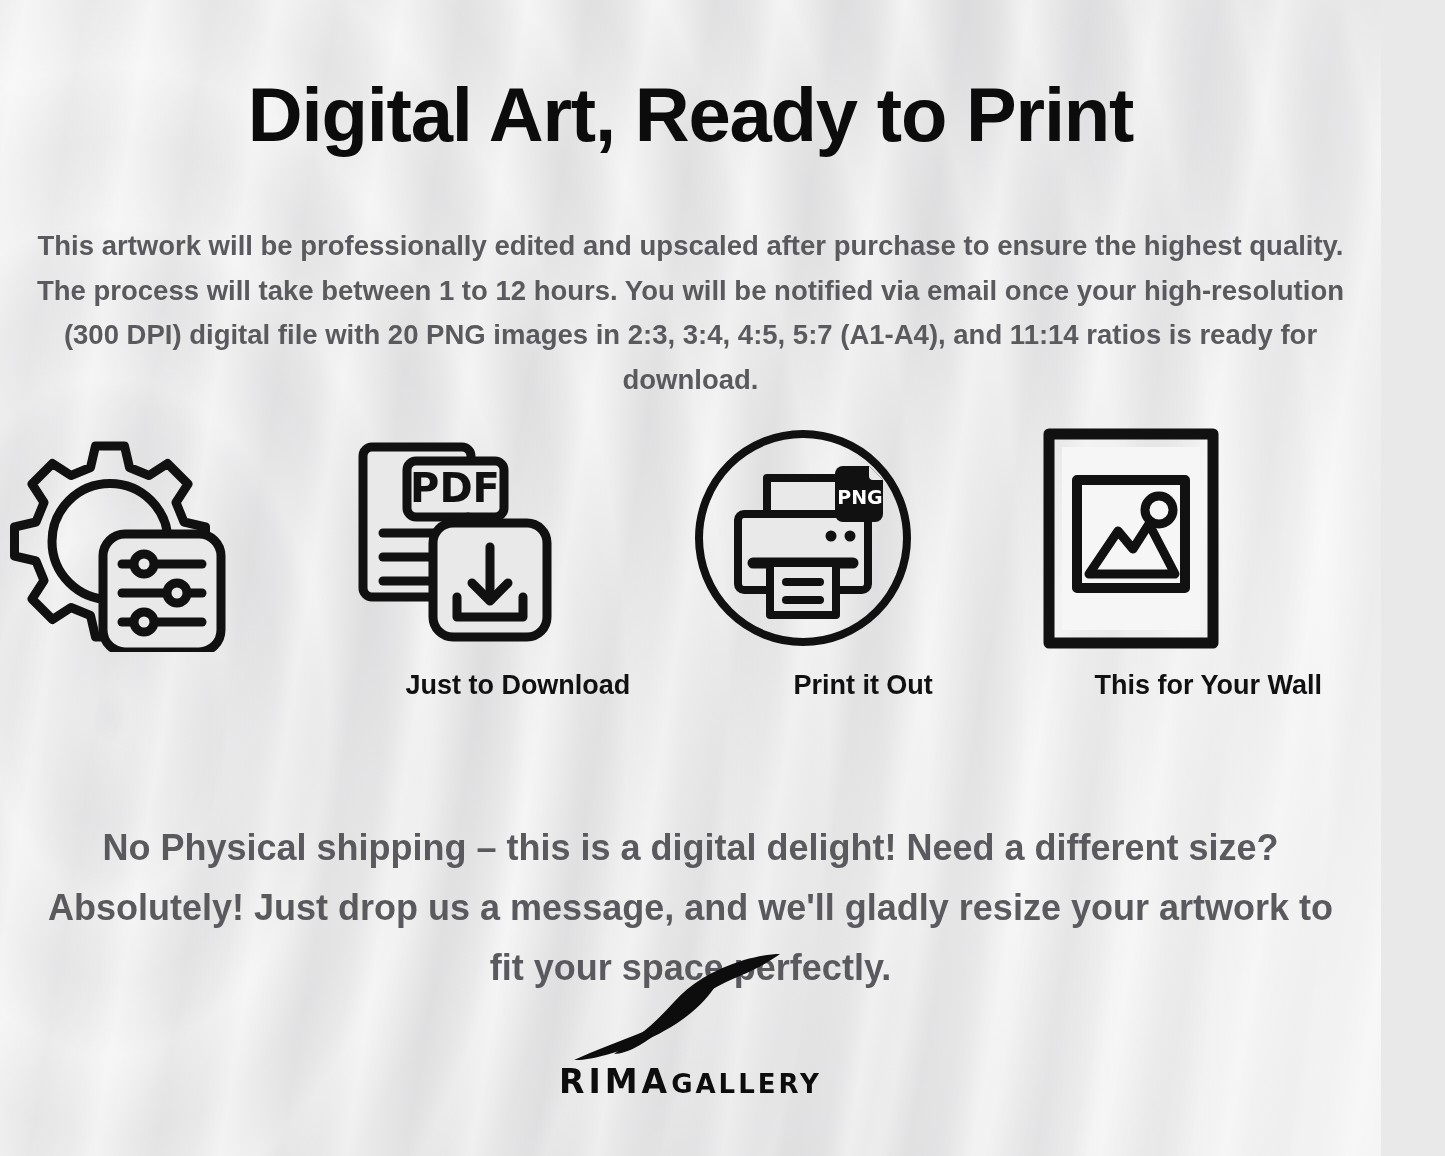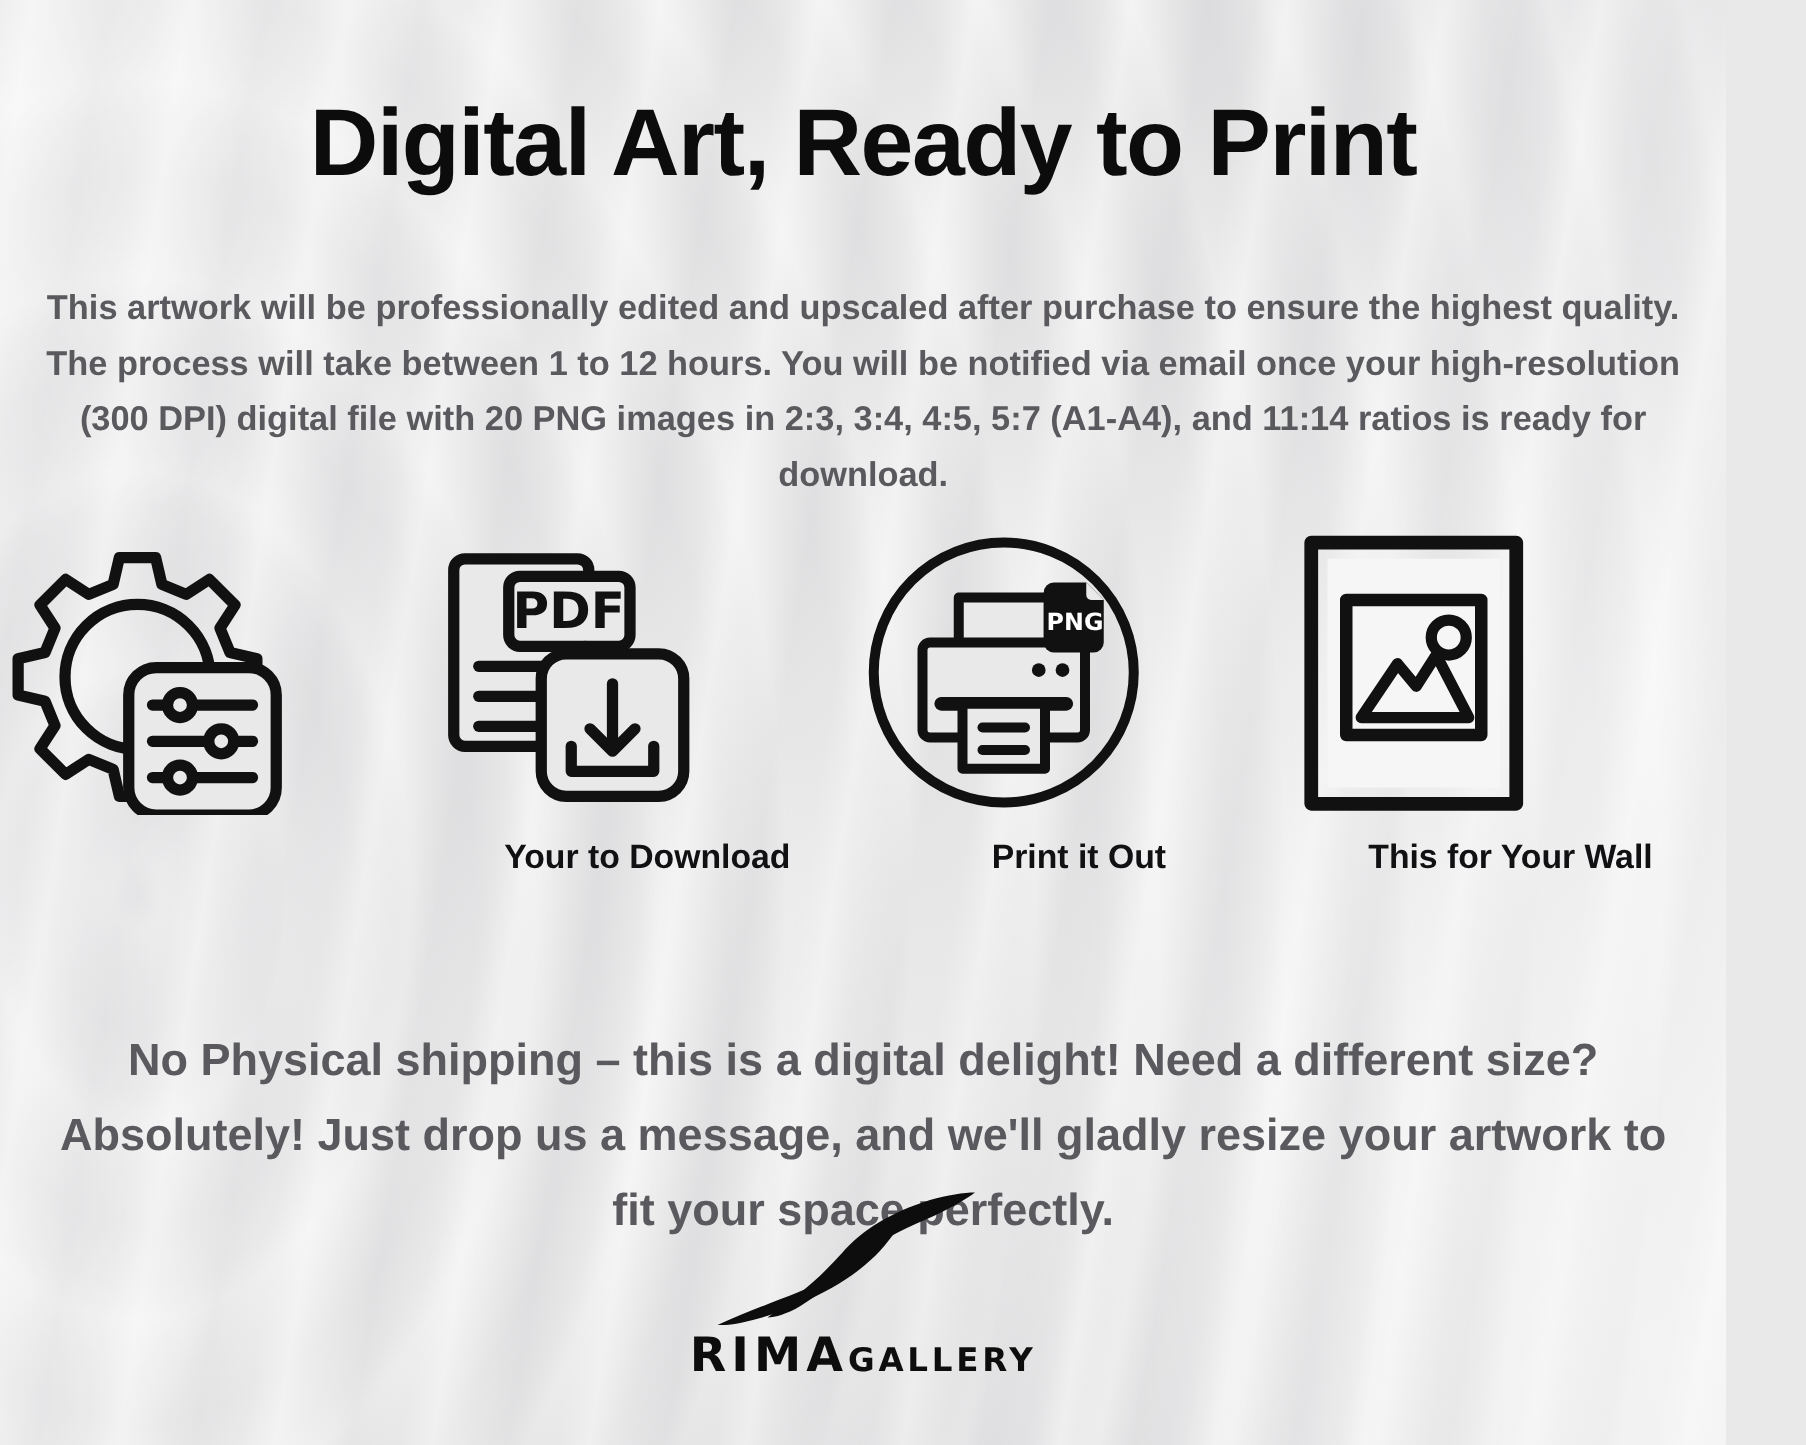--- a/index.html
+++ b/index.html
@@ -117,21 +117,21 @@
     width:340px;
     display:flex; flex-direction:column; align-items:center;
   }
   .logo-mark { width:250px; height:110px; display:block; }
   .logo-word {
     margin-top:2px;
     display:flex; align-items:baseline; justify-content:center;
     color:#0d0d0e;
   }
   .logo-rima {
-    font-size:38px; font-weight:700; letter-spacing:4px;
+    font-size:33px; font-weight:700; letter-spacing:4px;
     font-family:"DejaVu Sans", sans-serif;
   }
   .logo-gallery {
     font-size:26px; font-weight:700; letter-spacing:3px;
     font-family:"DejaVu Sans", sans-serif;
   }
 </style>
 </head>
 <body>
 
@@ -190,21 +190,21 @@
             <line x1="123" y1="90" x2="123" y2="104"></line>
 
             <rect x="88" y="96" width="114" height="114" rx="20" fill="#e9e9ea"></rect>
 
             <line x1="145" y1="120" x2="145" y2="173"></line>
             <polyline points="127,156 145,174 163,156" fill="none"></polyline>
 
             <polyline points="112,170 112,190 178,190 178,170" fill="none"></polyline>
           </svg>
         </div>
-        <div class="caption">Your to Download</div>
+        <div class="caption">Just to Download</div>
       </div>
 
       <div class="feature">
         <div class="icon-wrap">
           <svg width="225" height="225" viewBox="0 0 225 225" fill="none" stroke="#111111" stroke-width="8" stroke-linejoin="round" stroke-linecap="round">
             <circle cx="112" cy="112" r="104" fill="none"></circle>
 
             <rect x="76" y="52" width="72" height="40" fill="#e9e9ea"></rect>
 
             <rect x="47" y="88" width="130" height="76" rx="6" fill="#e9e9ea"></rect>

